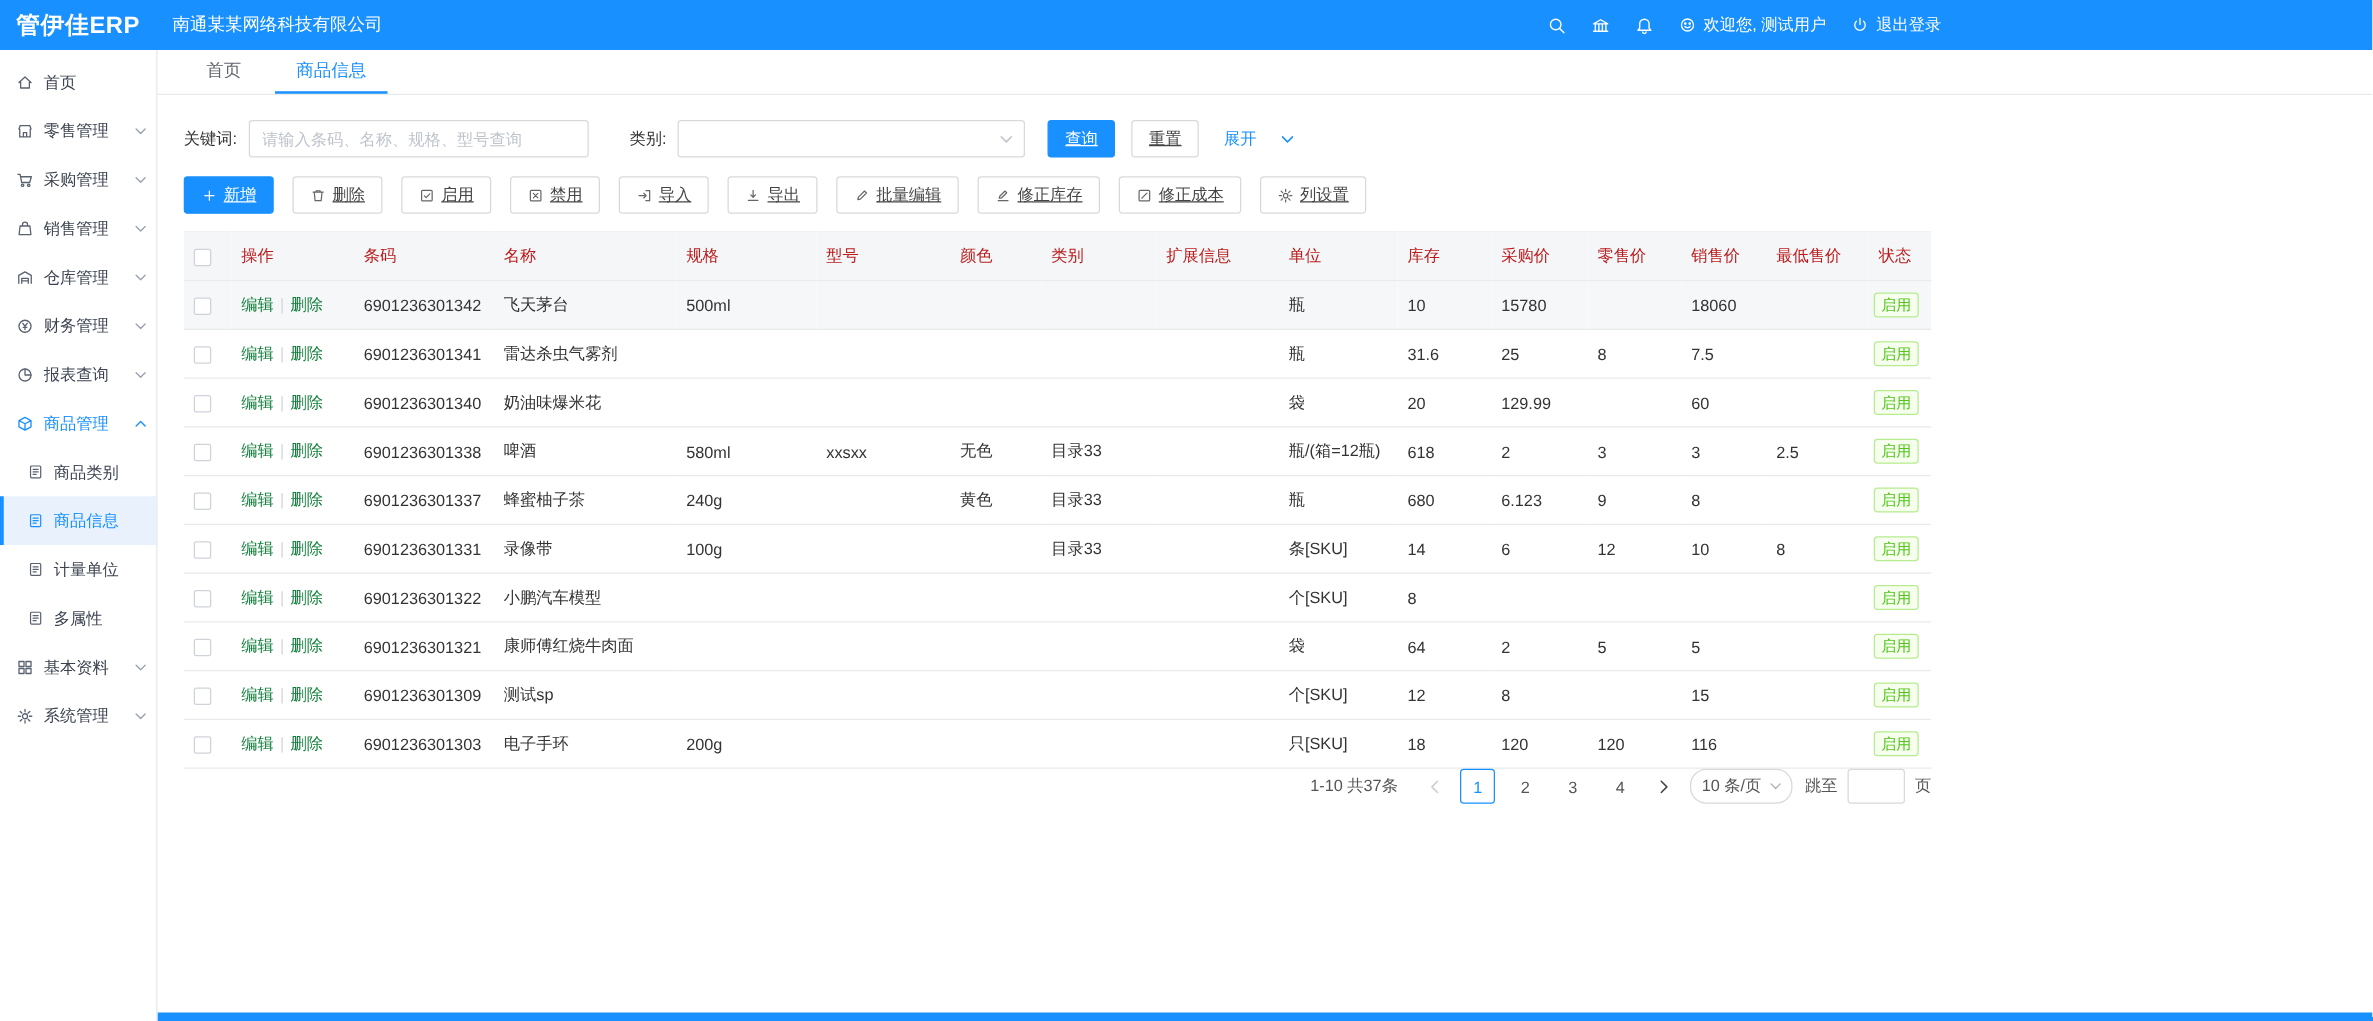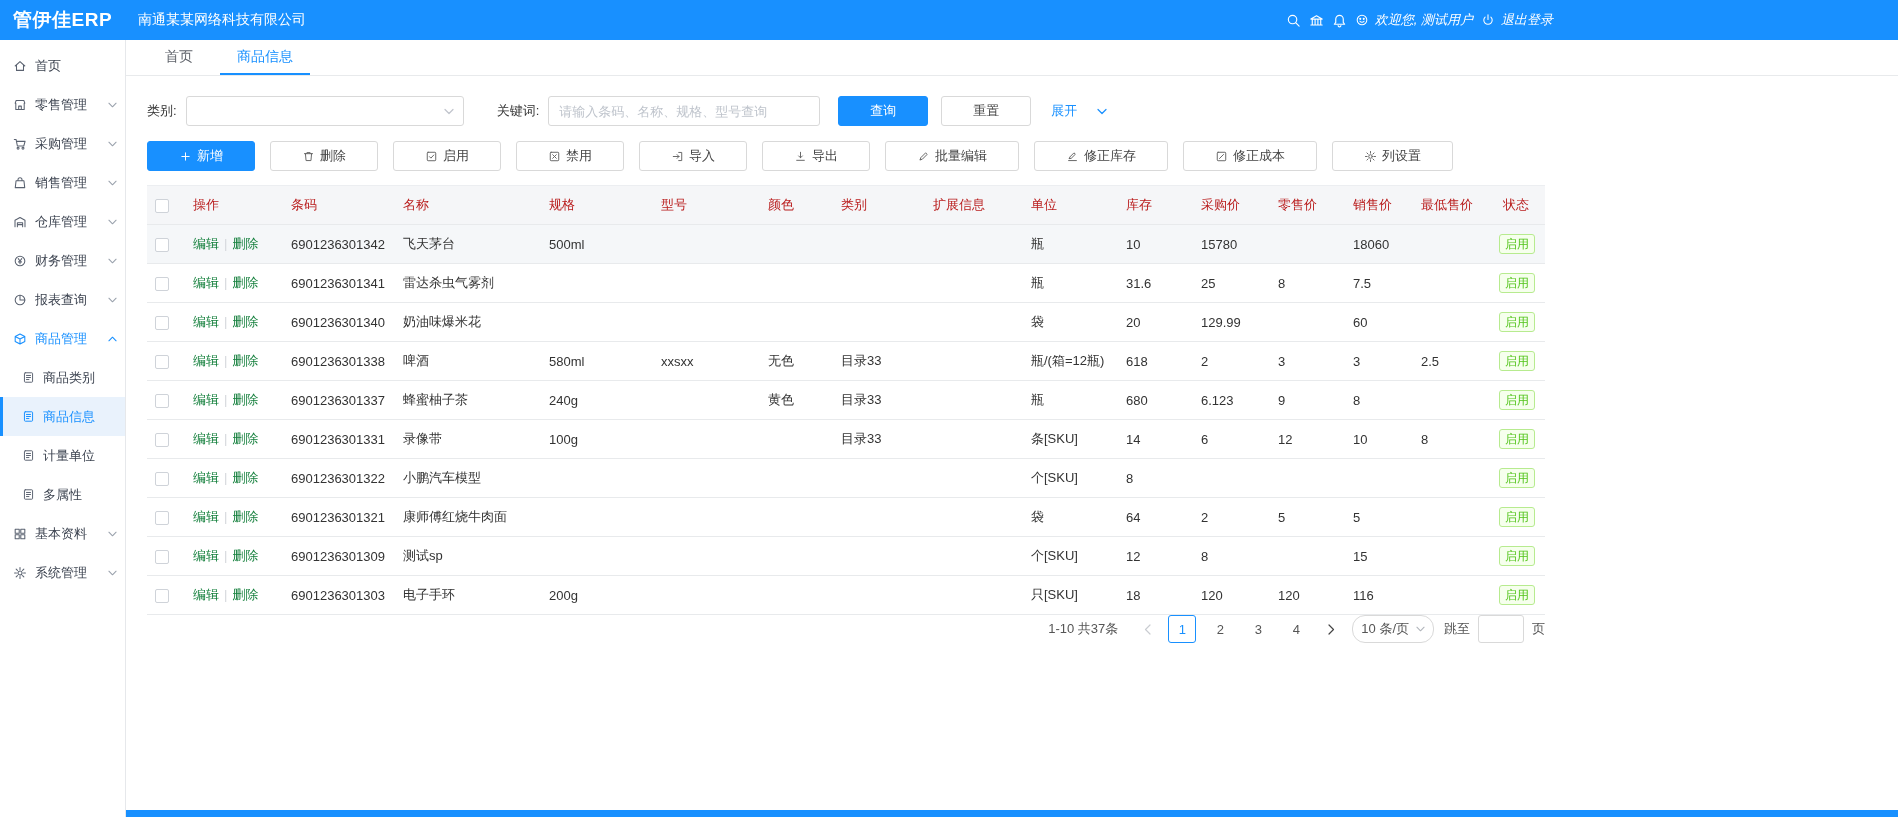--- a/index.html
+++ b/index.html
@@ -8,21 +8,21 @@
     font-family:"Liberation Sans", sans-serif;
     font-size:13px; color:#333; background:#fff;
     position:relative; overflow:hidden;
   }
   svg { fill:none; stroke:currentColor; stroke-width:1.2; stroke-linecap:round; stroke-linejoin:round; }
 
   
   .topbar { position:absolute; top:0; left:0; right:0; height:40px; background:#1890ff; color:#fff; display:flex; align-items:center; z-index:20; }
   .logo { width:125px; padding-left:13px; font-size:19px; font-weight:bold; letter-spacing:.5px; white-space:nowrap; }
   .company { font-size:14px; margin-left:13px; }
-  .topbar-right { position:absolute; right:345px; top:0; height:40px; display:flex; align-items:center; gap:8px;font-style:italic; }
+  .topbar-right { position:absolute; right:345px; top:0; height:40px; display:flex; align-items:center; gap:20px; }
   .hicon { display:inline-flex; cursor:pointer; }
   .hicon svg { width:15px; height:15px; }
   .tb-user, .tb-logout { display:inline-flex; align-items:center; gap:6px; cursor:pointer; font-size:13px; white-space:nowrap; }
   .tb-user svg, .tb-logout svg { width:14px; height:14px; }
 
   
   .sidebar { position:absolute; top:40px; left:0; bottom:0; width:126px; background:#fff; border-right:1px solid #e6e8eb; padding-top:6px; z-index:10; }
   .side-item { height:39px; display:flex; align-items:center; gap:8px; padding:0 8px 0 13px; color:#3c4350; cursor:pointer; white-space:nowrap; position:relative; }
   .side-item .sicon { width:14px; height:14px; flex:0 0 auto; color:#5a6270; }
   .side-item .chev { width:9px; height:6px; margin-left:auto; color:#9aa2ad; }
@@ -46,21 +46,21 @@
   .filters { margin-top:20px; display:flex; align-items:center; }
   .flabel { color:#333; margin-right:9px; white-space:nowrap; }
   .fgroup { display:flex; align-items:center; }
   .fgroup + .fgroup { margin-left:33px; }
   .fselect { width:278px; height:30px; border:1px solid #d9d9d9; border-radius:3px; background:#fff; display:flex; align-items:center; justify-content:flex-end; padding:0 9px; color:#c0c4cc; cursor:pointer; }
   .fselect svg { width:10px; height:7px; color:#c0c4cc; }
   .inp { height:30px; border:1px solid #d9d9d9; border-radius:3px; padding:0 10px; font-size:13px; color:#333; font-family:"Liberation Sans",sans-serif; outline:none; }
   .inp::placeholder { color:#bfc4cc; }
   .inp.kw { width:272px; }
   .inp.clr { width:287px; }
-  .btn { height:30px; border:1px solid #d9d9d9; border-radius:3px; background:#fff; color:#444; font-size:13px; padding:0 31px; cursor:pointer; display:inline-flex; align-items:center; gap:5px; font-family:"Liberation Sans",sans-serif; white-space:nowrap; }
+  .btn { height:30px; border:1px solid #d9d9d9; border-radius:3px; background:#fff; color:#444; font-size:13px; padding:0 13px; cursor:pointer; display:inline-flex; align-items:center; gap:5px; font-family:"Liberation Sans",sans-serif; white-space:nowrap;text-decoration:underline; }
   .btn.primary { background:#1890ff; border-color:#1890ff; color:#fff; }
   .btn-search { margin-left:18px; }
   .btn-reset { margin-left:13px; }
   .expand-link { margin-left:20px; color:#1890ff; cursor:pointer; display:inline-flex; align-items:center; gap:20px; white-space:nowrap; }
   .expand-link svg { width:10px; height:7px; }
 
   
   .toolbar { margin-top:15px; display:flex; align-items:center; gap:15px; }
   .btn .bicon { width:13px; height:13px; }
   .btn:not(.primary) .bicon { color:#666; }
@@ -262,31 +262,31 @@
 <div class="main">
   <div class="tabsbar">
     <div class="tab">首页</div>
     <div class="tab active">商品信息</div>
   </div>
 
   <div class="content">
 
     <div class="filters">
       <div class="fgroup">
+        <span class="flabel">关键词:</span>
+        <input class="inp kw" type="text" placeholder="请输入条码、名称、规格、型号查询" style="">
+      </div>
+      <div class="fgroup">
         <span class="flabel">类别:</span>
         <div class="fselect">
           <span></span>
           <svg viewBox="0 0 10 6">
               <path d="M1 1 L5 5 L9 1"></path>
             </svg>
         </div>
-      </div>
-      <div class="fgroup">
-        <span class="flabel">关键词:</span>
-        <input class="inp kw" type="text" placeholder="请输入条码、名称、规格、型号查询" style="">
       </div>
       <button class="btn primary btn-search">查询</button>
       <button class="btn btn-reset">重置</button>
       <span class="expand-link">
         <span>展开</span>
         <svg viewBox="0 0 10 6">
             <path d="M1 1 L5 5 L9 1"></path>
           </svg>
       </span>
     </div>

